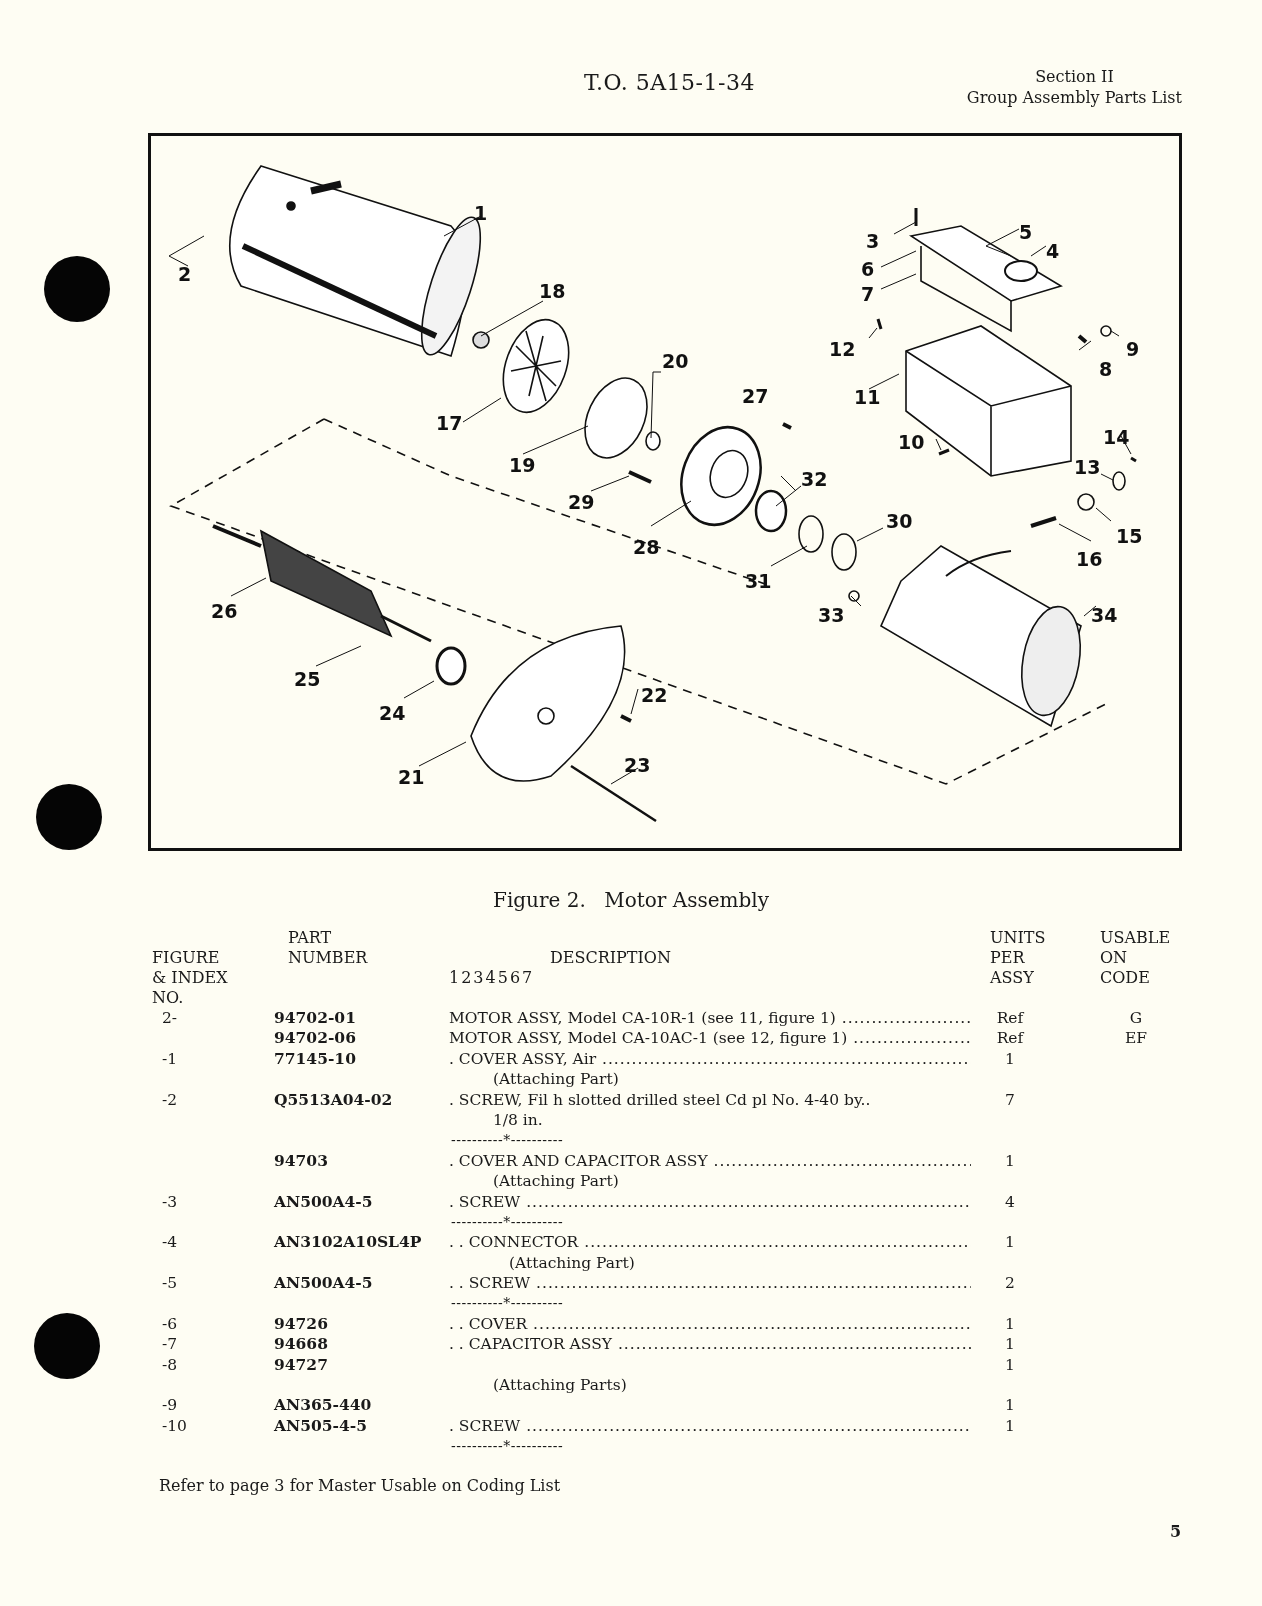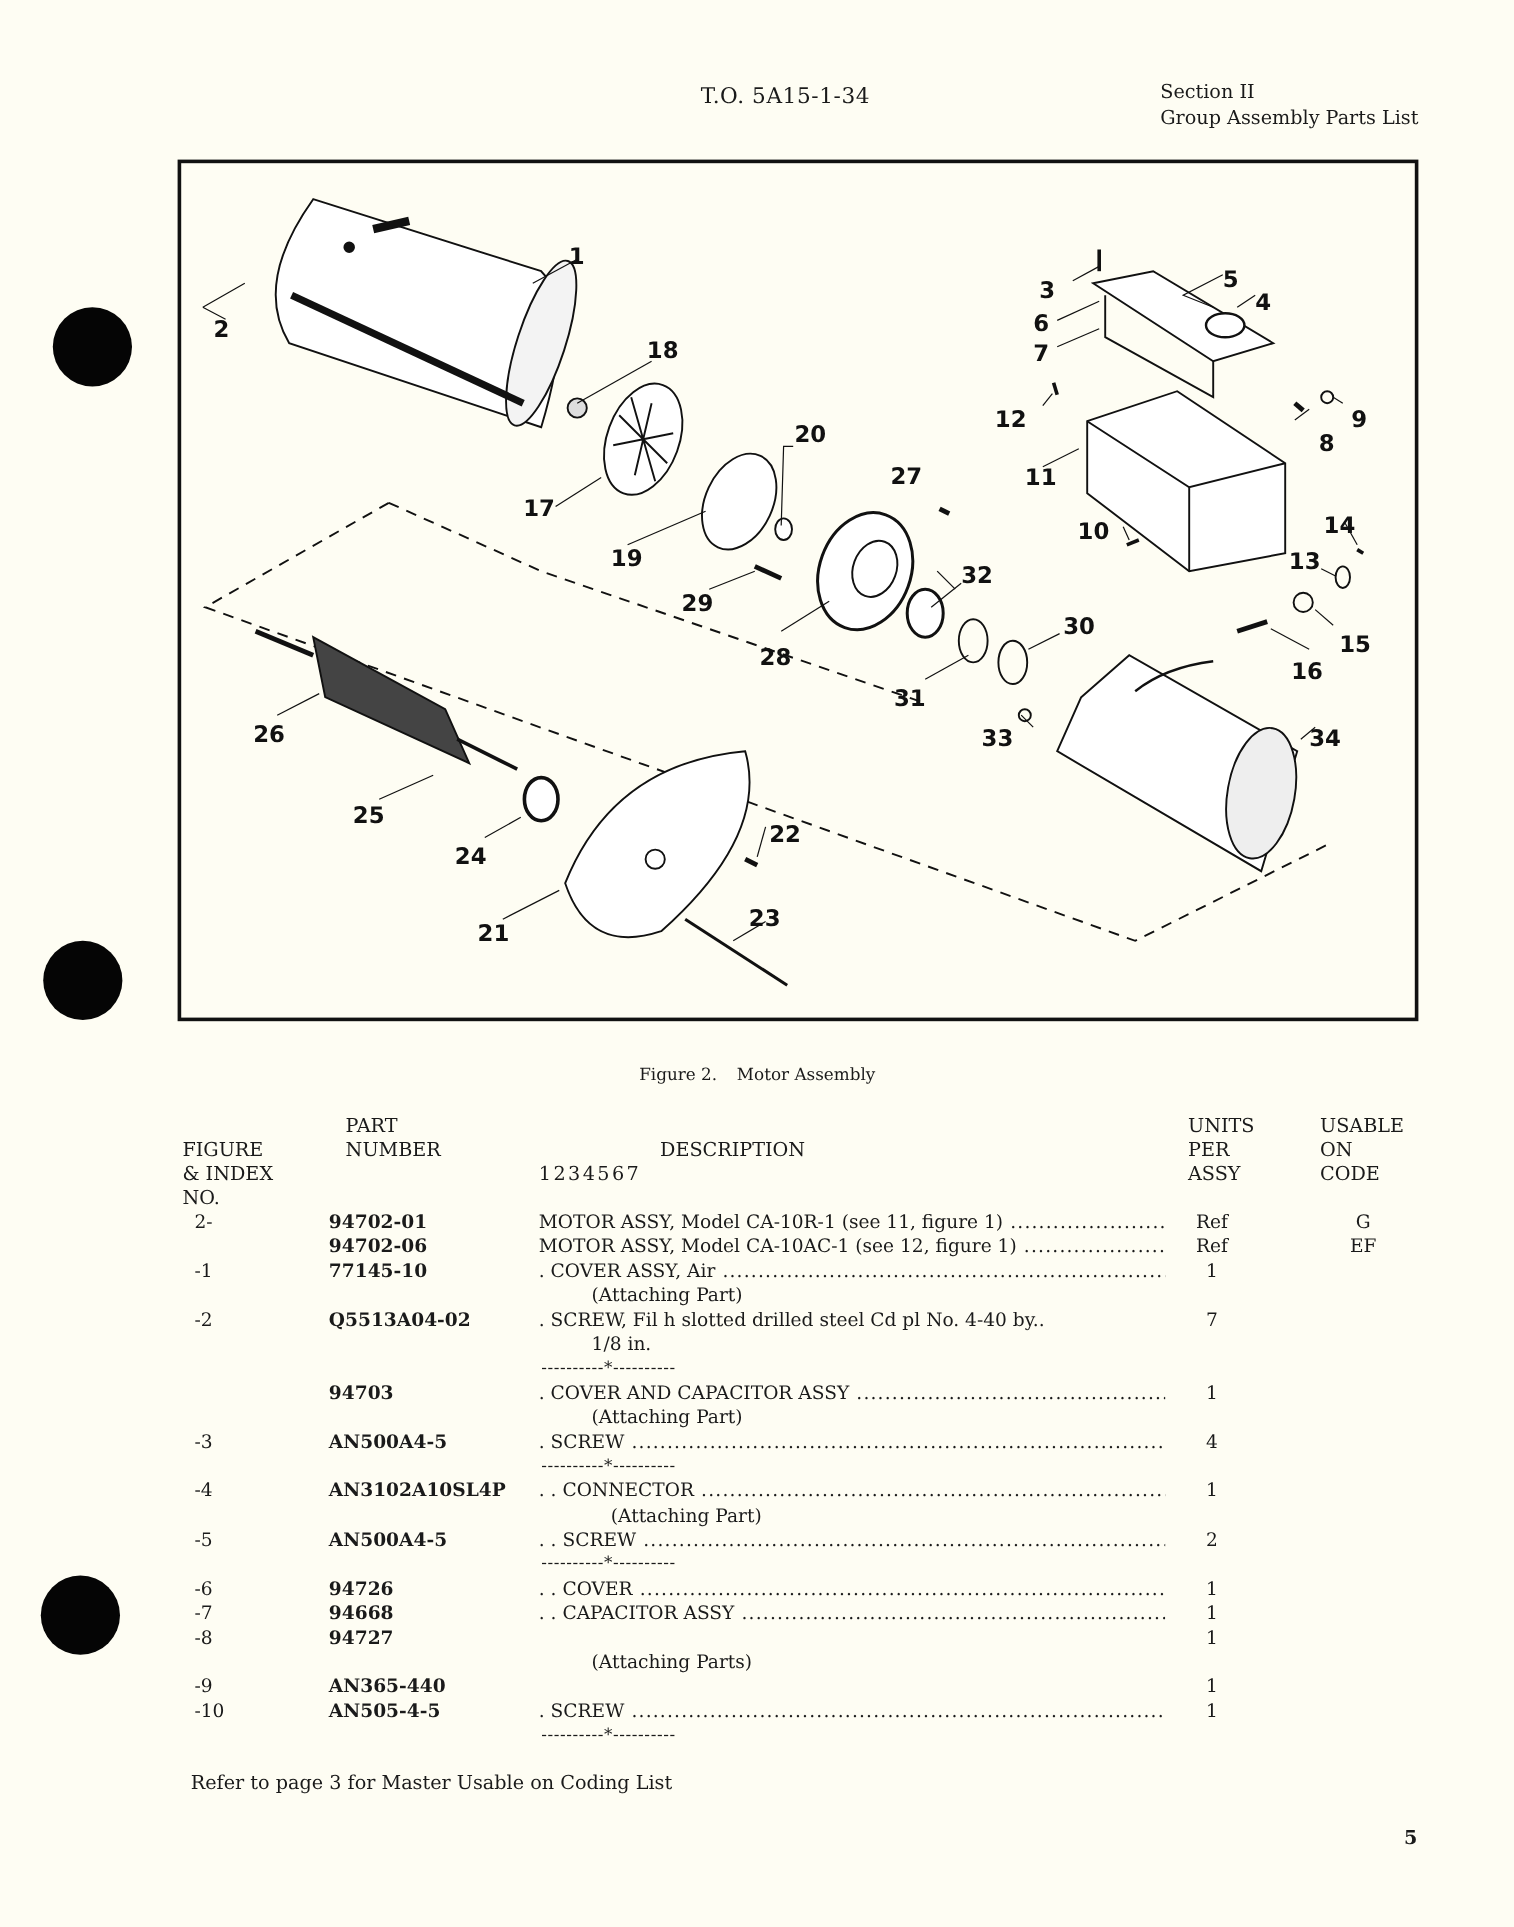--- a/index.html
+++ b/index.html
@@ -3,29 +3,29 @@
 <meta charset="utf-8">
 <style>
   html, body { margin: 0; padding: 0; }
   body {
     width: 1262px; height: 1606px; position: relative; overflow: hidden;
     background: #fefdf3;
     font-family: "DejaVu Serif", "Liberation Serif", serif;
     color: #1a1a1a;
   }
   .binder-hole { position: absolute; width: 66px; height: 66px; border-radius: 50%; background: #050505; }
-  .hdr-left { position: absolute; left: 584px; top: 70px; font-size: 18px; letter-spacing: 0.5px; }
-  .hdr-right { position: absolute; right: 80px; top: 66px; text-align: left; font-size: 16px; line-height: 21px; }
+  .hdr-left { position: absolute; left: 584px; top: 70px; font-size: 22px; letter-spacing: 0.5px; }
+  .hdr-right { position: absolute; right: 80px; top: 66px; text-align: center; font-size: 16px; line-height: 21px; }
   .figure-frame {
     position: absolute; left: 148px; top: 133px; width: 1034px; height: 718px;
     border: 3px solid #111; box-sizing: border-box; background: #fefdf3;
   }
   .figure-frame svg { position: absolute; left: 0; top: 0; }
   .callout { font-family: "DejaVu Sans", "Liberation Sans", sans-serif; font-weight: bold; font-size: 19px; fill: #111; }
-  .caption { position: absolute; left: 0; width: 1262px; top: 888px; text-align: center; font-size: 14px; }
+  .caption { position: absolute; left: 0; width: 1262px; top: 888px; text-align: center; font-size: 20px; }
   .caption span { margin: 0 6px; }
   .tbl-head { position: absolute; top: 928px; font-size: 16px; line-height: 20px; }
   .col-fig { left: 152px; margin-top: 20px; }
   .col-part { left: 288px; }
   .col-desc-h { left: 550px; top: 948px; }
   .col-nums { left: 449px; top: 968px; letter-spacing: 2px; }
   .col-units { left: 990px; }
   .col-code { left: 1100px; }
   .rows { position: absolute; left: 0; top: 1008px; width: 1262px; }
   .row { position: relative; height: 20.4px; font-size: 15.5px; line-height: 20px; white-space: nowrap; }

